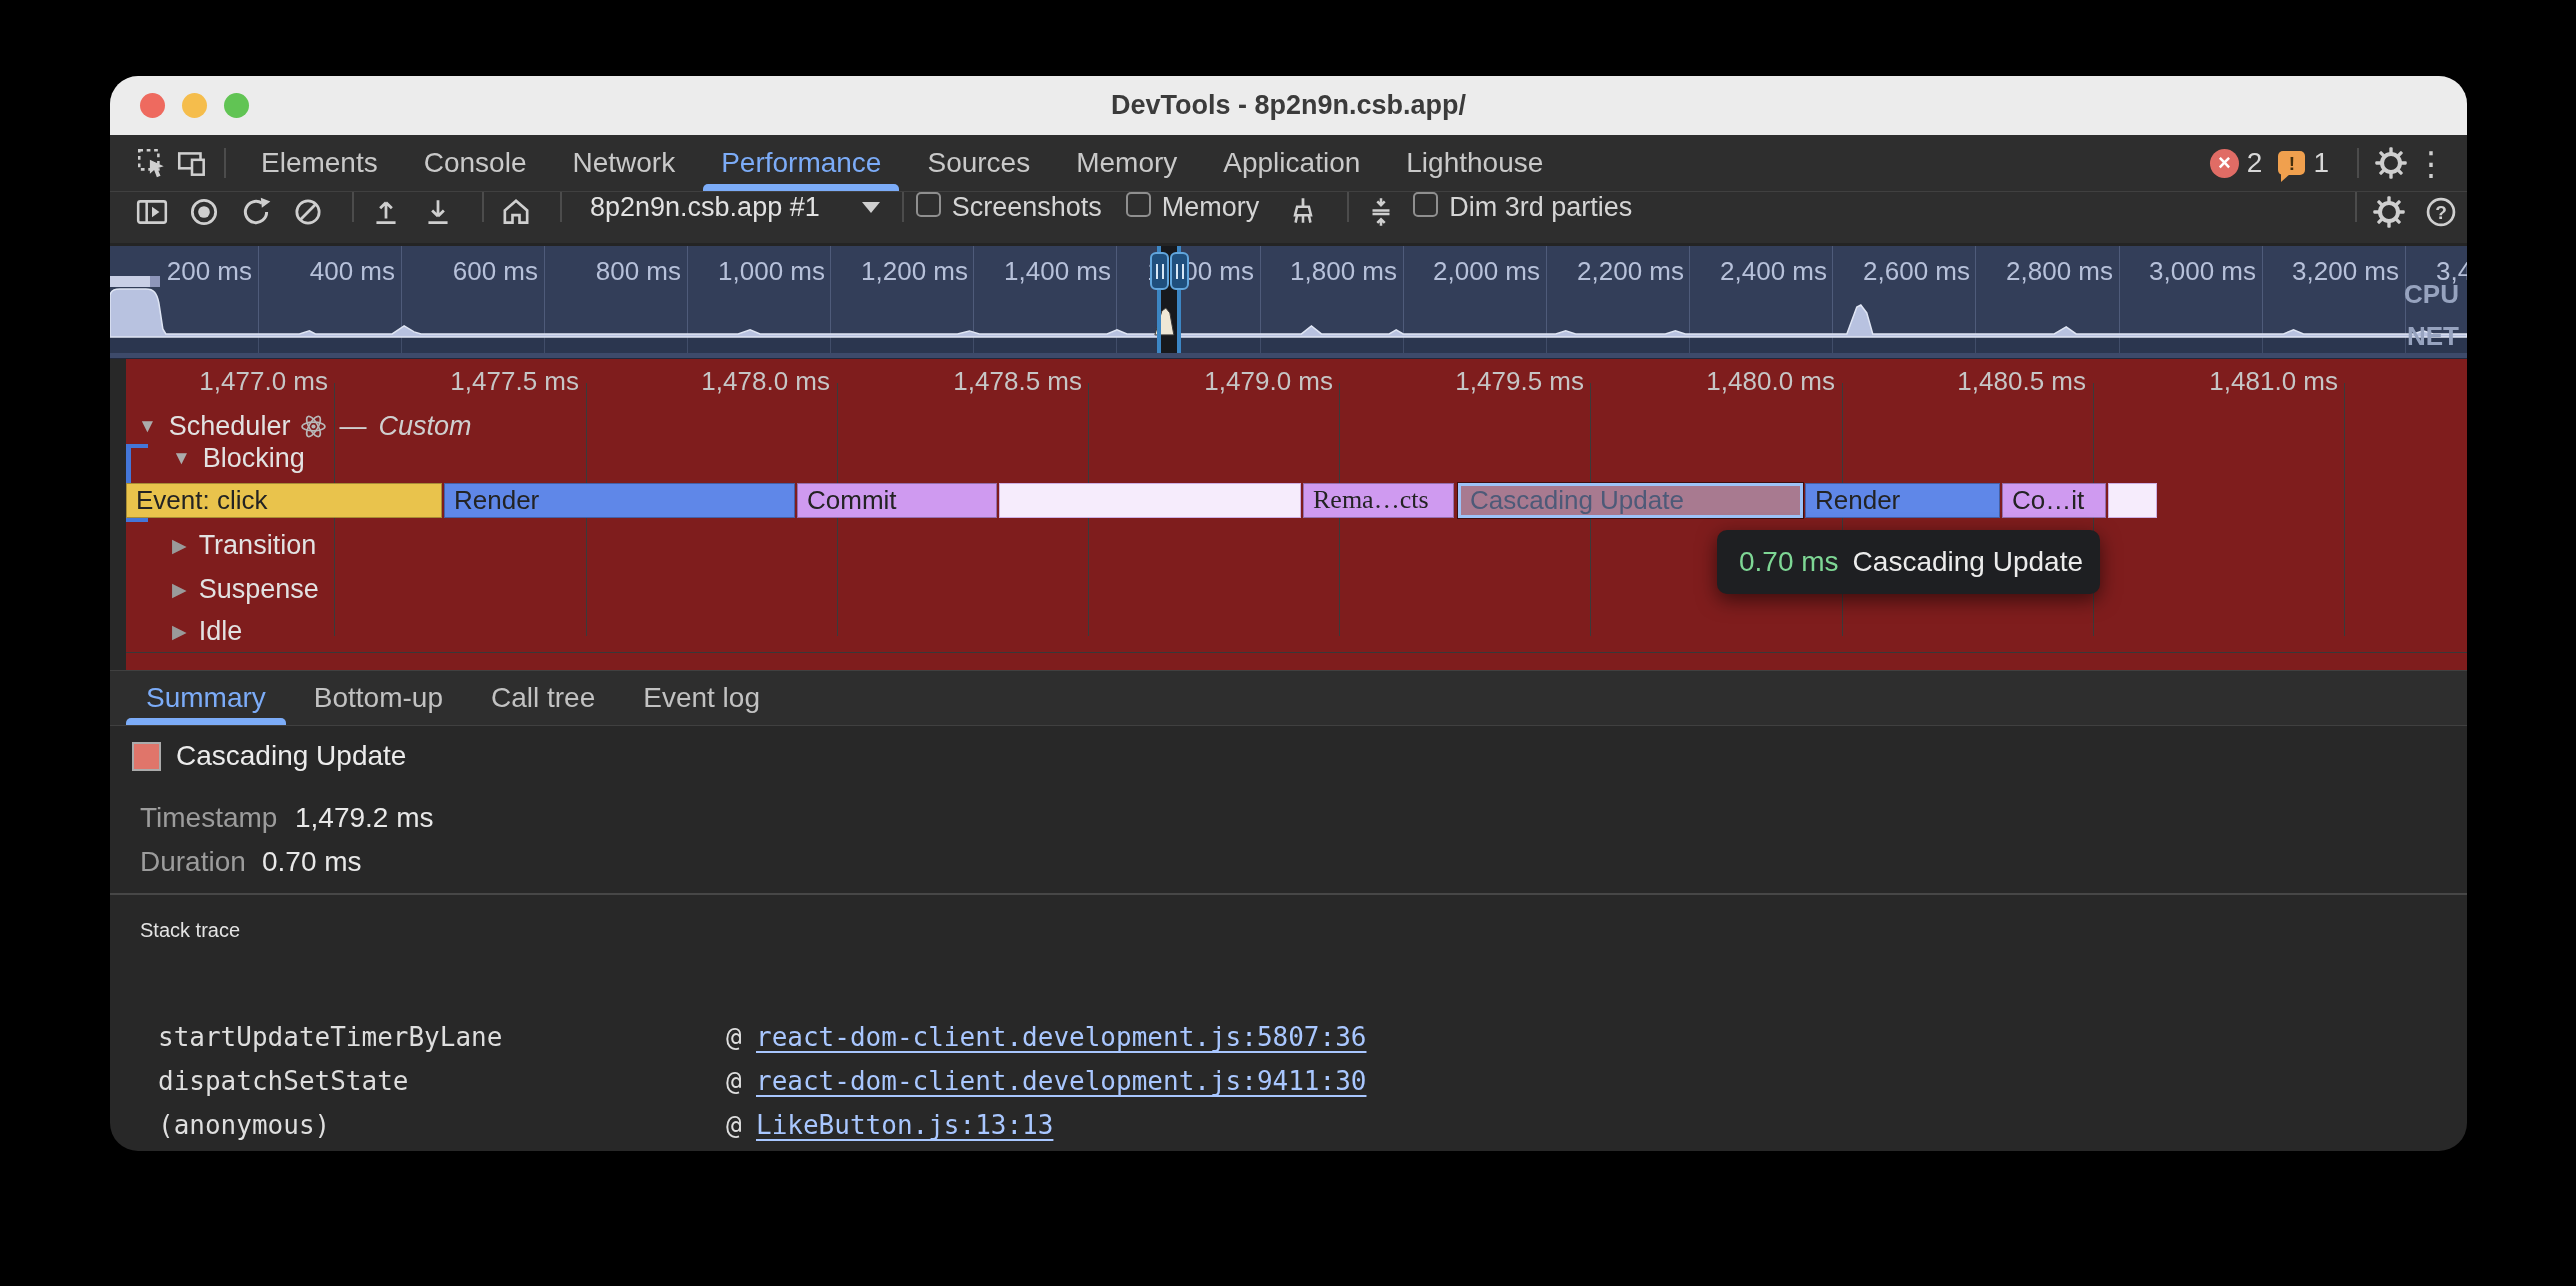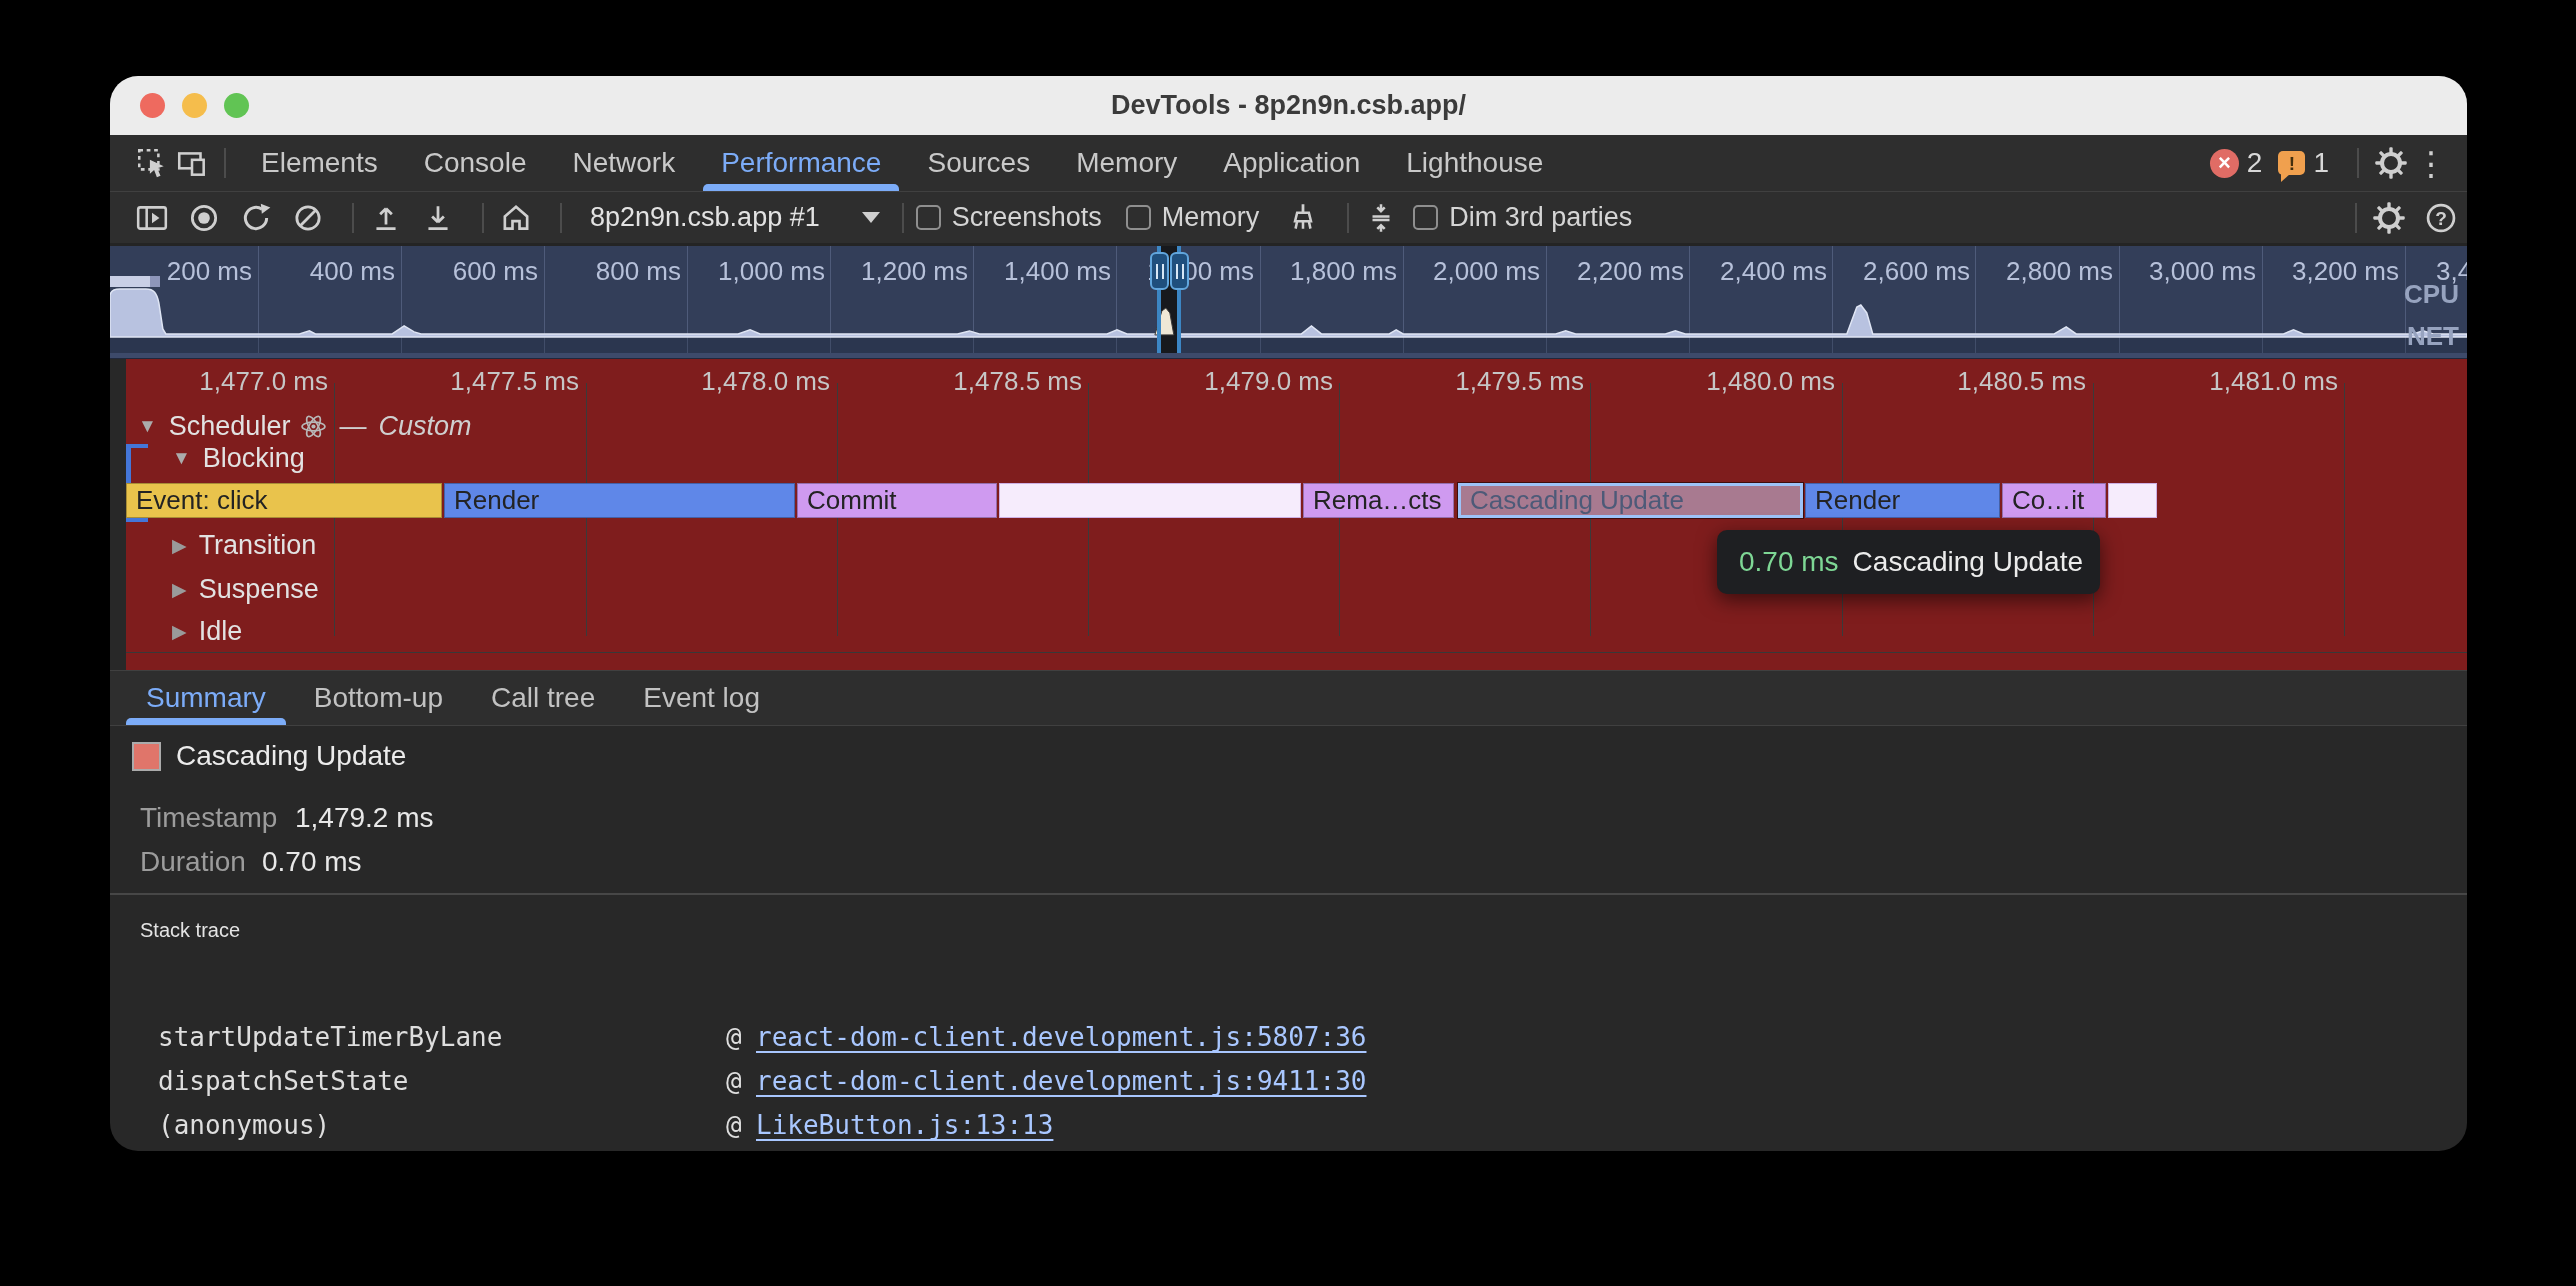--- a/index.html
+++ b/index.html
@@ -22,21 +22,21 @@
   .tab.active{color:#7cacf8;}
   .tab.active::after{content:"";position:absolute;left:5px;right:5px;bottom:0;height:7px;background:#7cacf8;border-radius:5px 5px 0 0;}
   .tabbar .right{margin-left:auto;display:flex;align-items:center;padding-right:16px;}
   .err-icon{width:29px;height:29px;border-radius:50%;background:#e06c65;color:#fff;font-size:22px;font-weight:700;display:flex;align-items:center;justify-content:center;line-height:1;}
   .badge-count{font-size:28px;color:#d8d8d8;margin:0 16px 0 8px;}
   .issue-icon{position:relative;width:27px;height:24px;background:#f0a04e;border-radius:5px;color:#44300e;font-weight:800;font-size:19px;display:flex;align-items:center;justify-content:center;line-height:1;}
   .issue-icon::after{content:"";position:absolute;left:3px;bottom:-7px;border-top:8px solid #f0a04e;border-right:9px solid transparent;}
   .kebab{font-size:33px;color:#cfcfcf;line-height:1;}
 
   
-  .toolbar{position:absolute;top:116px;height:52px;left:0;right:0;background:#2e2e2e;border-bottom:1px solid #404040;display:flex;align-items:center;padding-left:22px;box-sizing:border-box;}
+  .toolbar{position:absolute;top:116px;height:52px;left:0;right:0;background:#2e2e2e;border-bottom:1px solid #404040;display:flex;align-items:flex-start;padding-left:22px;box-sizing:border-box;}
   .toolbar .icon-btn{margin-right:12px;}
   .select{display:flex;align-items:center;margin:0 10px 0 16px;}
   .select .sel-label{font-size:27px;color:#e2e2e2;}
   .caret{width:0;height:0;border-left:9px solid transparent;border-right:9px solid transparent;border-top:11px solid #cfcfcf;margin-left:42px;}
   .checkbox{width:21px;height:21px;border:2px solid #8f8f8f;border-radius:5px;margin-right:11px;flex:none;}
   .check-label{font-size:27px;color:#d5d5d5;margin-right:24px;white-space:nowrap;}
   .toolbar .spacer{flex:1;}
 
   
   .overview{position:absolute;top:167px;height:110px;left:0;right:0;background:#333e59;overflow:hidden;}
@@ -377,21 +377,21 @@
     <div class="track-row" style="top:84px;padding-left:46px;">
       <span class="tri">▼</span>
       <span>Blocking</span>
     </div>
 
     <div class="flame-row" id="flame-holder">
         <div class="bar yellow" style="left: 0px; width: 316px;">Event: click</div>
         <div class="bar blue" style="left: 318px; width: 351px;">Render</div>
         <div class="bar purple" style="left: 671px; width: 200px;">Commit</div>
         <div class="bar pale" style="left: 873px; width: 302px;"></div>
-        <div class="bar purple" style="left: 1177px; width: 151px;">Rema…cts</div>
+        <div class="bar purple" style="left: 1177px; width: 151px; font-family: Liberation Serif, serif;">Rema…cts</div>
         <div class="bar rose" style="left: 1332px; width: 345px;">Cascading Update</div>
         <div class="bar blue" style="left: 1679px; width: 195px;">Render</div>
         <div class="bar purple" style="left: 1876px; width: 104px;">Co…it</div>
         <div class="bar pale" style="left: 1982px; width: 49px;"></div>
       </div>
 
     <div id="collapsed-tracks">
         <div class="track-row" style="top: 171px; padding-left: 46px;">
           <span class="tri closed">▶</span>
           <span>Transition</span>

